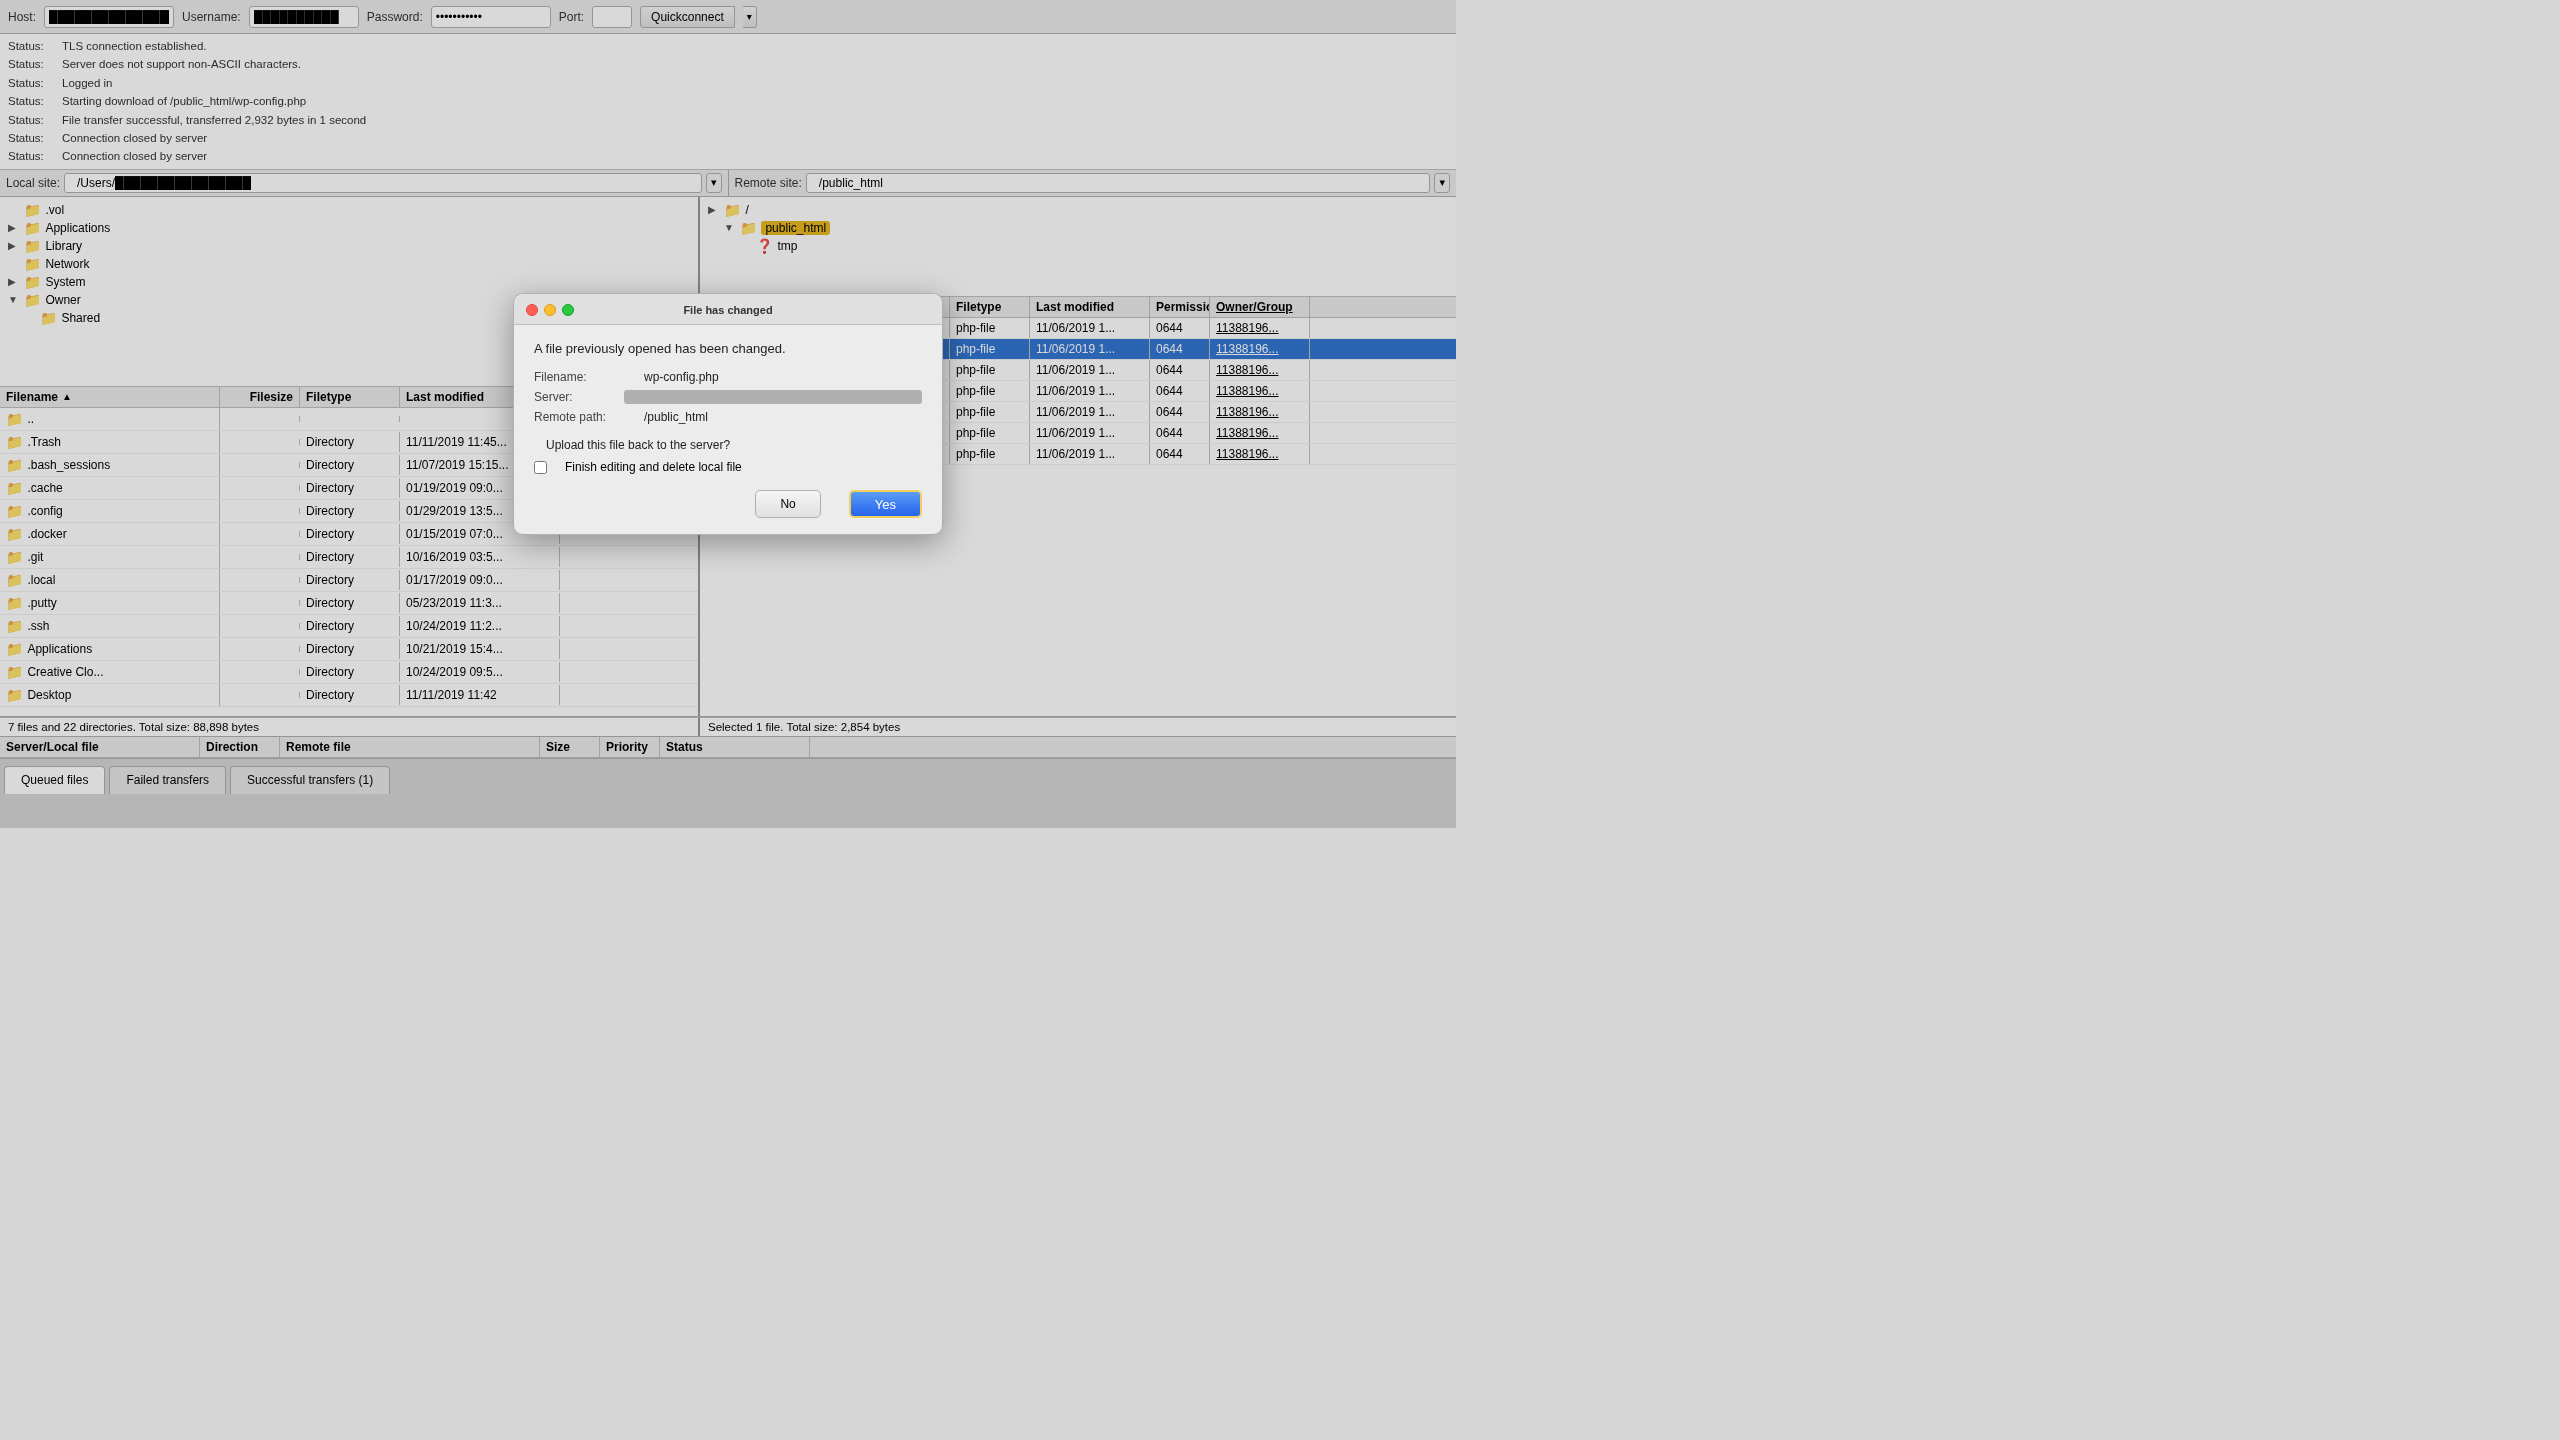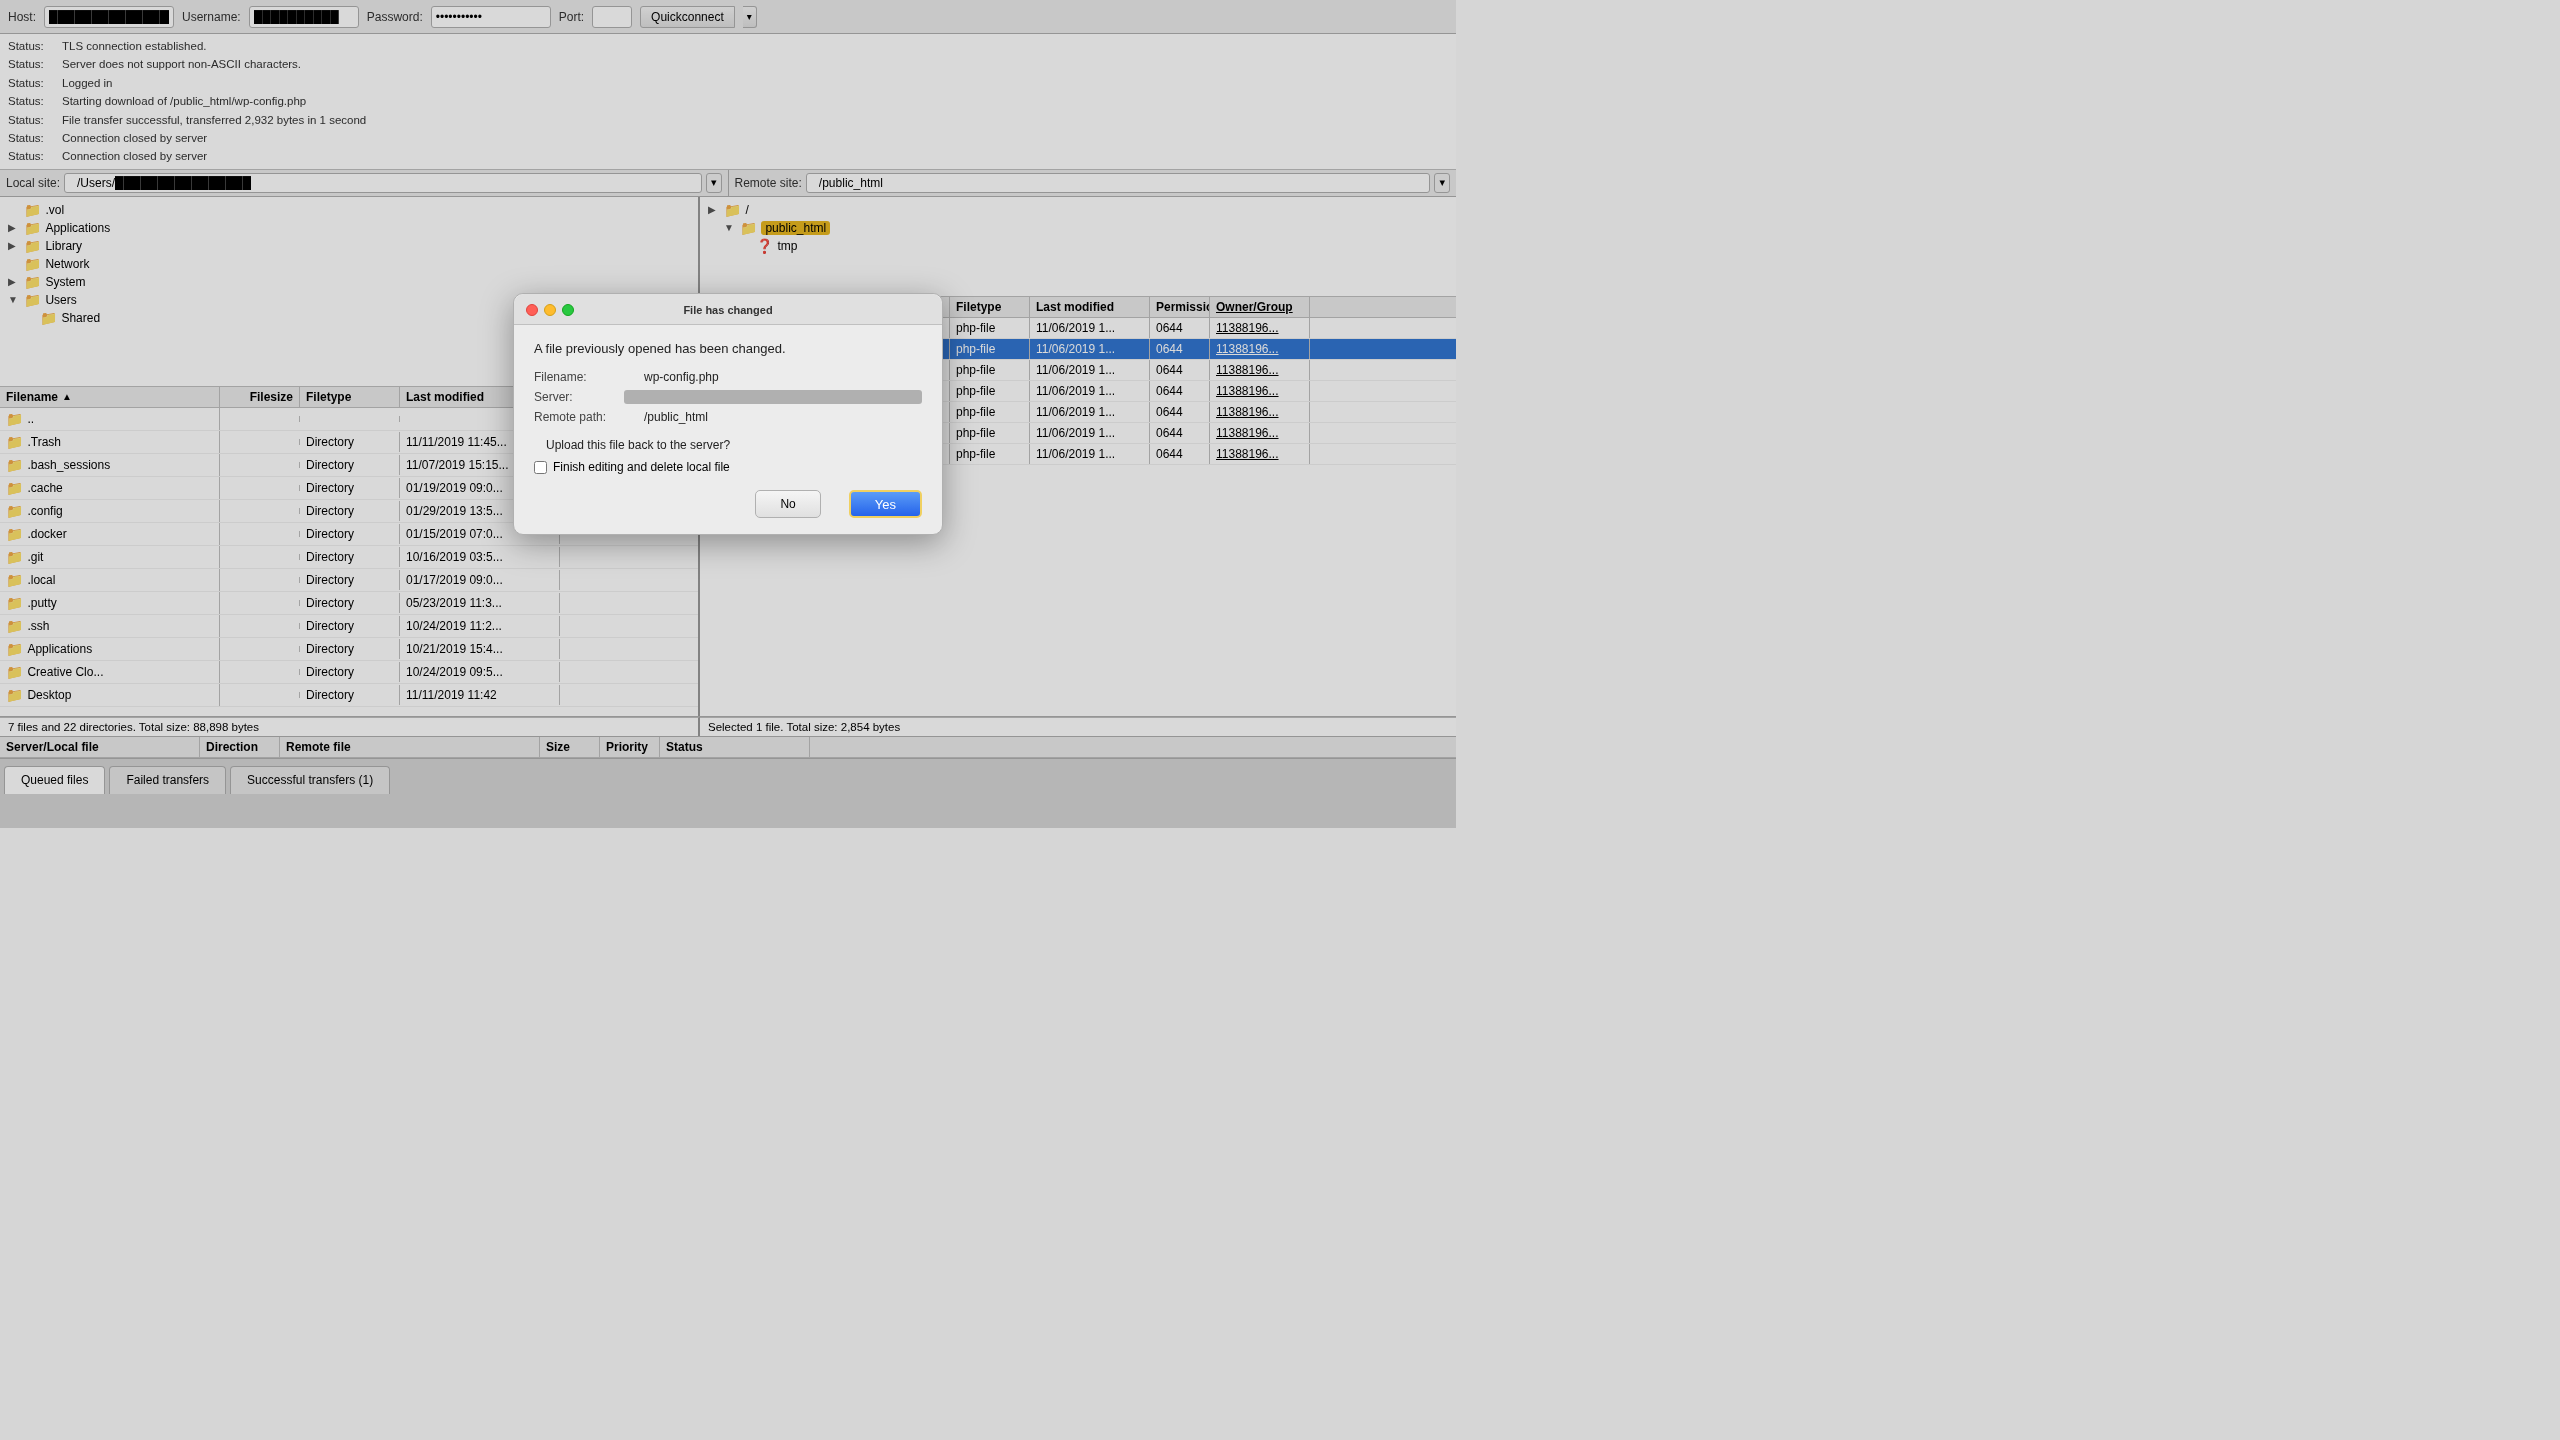--- a/index.html
+++ b/index.html
@@ -341,21 +341,21 @@
       user-select: none;
     }
     .modal-upload-question {
       font-size: 12px;
       margin: 14px 12px 8px;
       color: #222;
     }
     .modal-checkbox-row {
       display: flex;
       align-items: center;
-      gap: 6px;
+      gap: 18px;
       font-size: 12px;
       margin-bottom: 16px;
     }
     .modal-buttons {
       display: flex;
       justify-content: flex-end;
       gap: 28px;
       align-items: center;
     }
     .btn-no {
@@ -482,21 +482,21 @@
     <span>Network</span>
   </div>
         <div class="tree-item" style="padding-left: 8px;">
     <span class="tree-arrow">▶</span>
     <span class="folder-icon folder-yellow">📁</span>
     <span>System</span>
   </div>
         <div class="tree-item" style="padding-left: 8px;">
     <span class="tree-arrow">▼</span>
     <span class="folder-icon folder-yellow">📁</span>
-    <span>Users</span>
+    <span>Owner</span>
   </div>
         <div class="tree-item" style="padding-left: 24px;">
     <span class="tree-arrow"></span>
     <span class="folder-icon folder-yellow">📁</span>
     <span>Shared</span>
   </div>
       </div>
 
     <div class="file-list-area">
       <div class="file-list-header">

